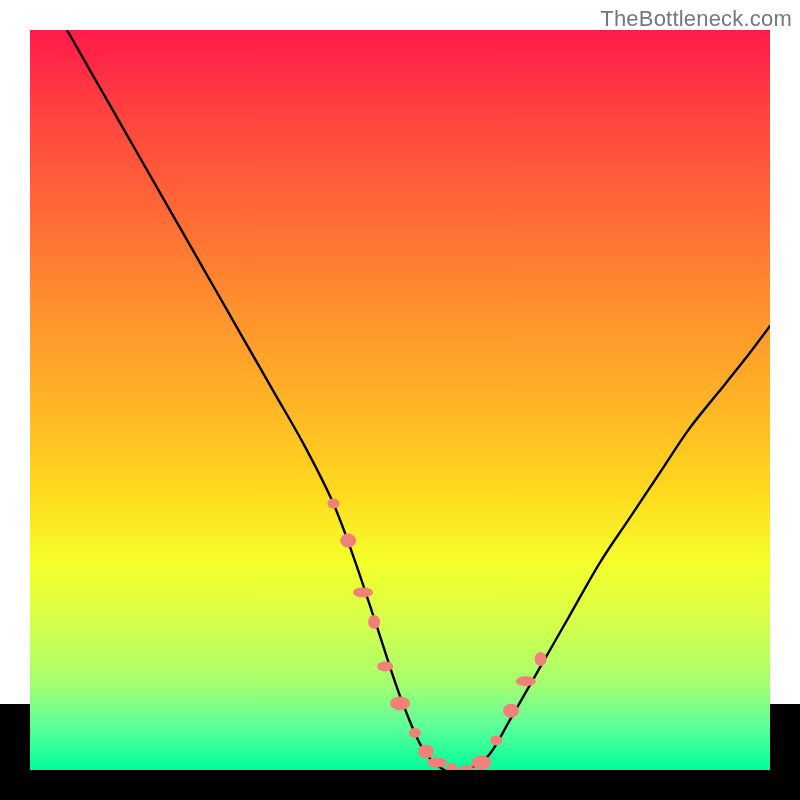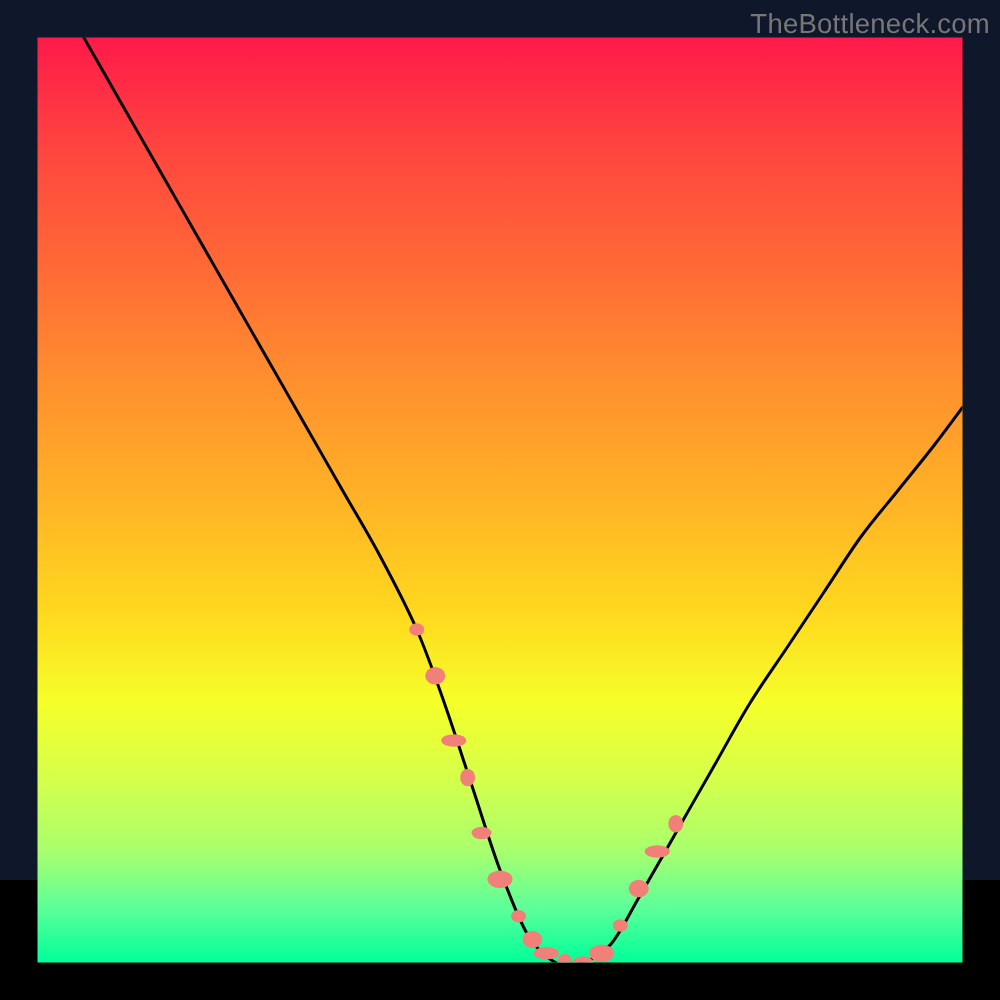--- a/index.html
+++ b/index.html
@@ -8,21 +8,21 @@
     width: 800px;
     height: 800px;
     overflow: hidden;
     background: #000;
     font-family: Arial, Helvetica, sans-serif;
   }
   .frame {
     position: absolute;
     left: 0; top: 0;
     width: 800px; height: 704px;
-    background: #0f172a;
+    background: #ffffff;
   }
   .plot {
     position: absolute;
     left: 30px;
     top: 30px;
     width: 740px;
     height: 740px;
     background: linear-gradient(to bottom,
       #ff1a4a 0%,
       #ff453f 12%,

